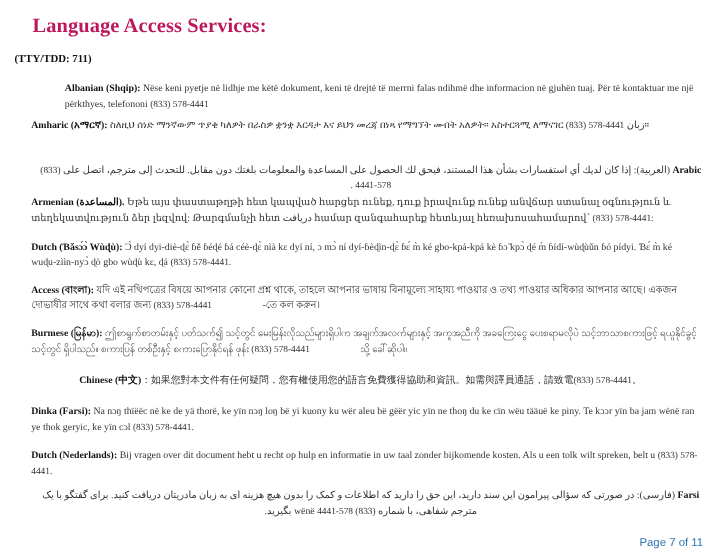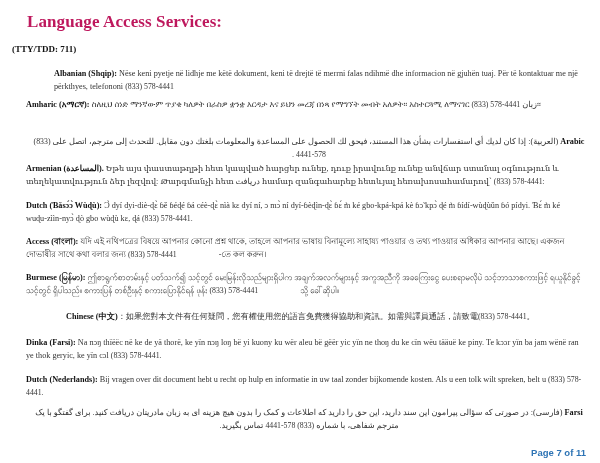--- a/index.html
+++ b/index.html
@@ -61,21 +61,21 @@
     .gap {
       display: inline-block;
       width: 42px;
     }
     .footer {
       position: absolute;
       right: 14px;
       top: 447px;
       font-family: "Liberation Sans", "DejaVu Sans", sans-serif;
       font-size: 9.5px;
-      font-weight: bold;
+      font-weight: normal;
       color: #2e74b5;
     }
   </style>
 </head>
 <body>
 
 <div class="page-heading">Language Access Services:</div>
 <div class="tty">(TTY/TDD: 711)</div>
 
 <div class="entry" style="top:68px;margin-left:28px;">
@@ -112,16 +112,16 @@
 
 <div class="entry" style="top:337px;">
   <span class="lang">Dinka (Farsi):</span><span> Na nɔŋ thïëëc në ke de yä thorë, ke yïn nɔŋ loŋ  bë yi kuony ku wër aleu bë gëër yic yïn ne thoŋ du ke cïn wëu  tääuë ke piny. Te kɔɔr yïn ba jam wënë ran ye thok geryic, ke yïn cɔl </span><span class="phone">(833) 578-4441.</span>
 </div>
 
 <div class="entry" style="top:374px;">
   <span class="lang">Dutch (Nederlands):</span><span> Bij vragen over dit document hebt u recht op hulp en informatie in uw taal zonder bijkomende kosten. Als u een tolk wilt spreken, belt u </span><span class="phone">(833) 578-4441.</span>
 </div>
 
 <div class="entry rtl" style="top:407px;">
-  <span class="lang lang-ltr">Farsi</span><span> (فارسی): در صورتی که سؤالی پیرامون این سند دارید، این حق را دارید که اطلاعات و کمک را بدون هیچ هزینه ای به زبان مادریتان دریافت کنید. برای گفتگو با یک مترجم شفاهی، با شماره </span><span class="phone">(833) 578-4441</span><span> تماس بگیرید.</span>
+  <span class="lang lang-ltr">Farsi</span><span> (فارسی): در صورتی که سؤالی پیرامون این سند دارید، این حق را دارید که اطلاعات و کمک را بدون هیچ هزینه ای به زبان مادریتان دریافت کنید. برای گفتگو با یک مترجم شفاهی، با شماره </span><span class="phone">(833) 578-4441</span><span> wënë بگیرید.</span>
 </div>
 
 <div class="footer">Page 7 of 11</div>
 
 </body></html>

